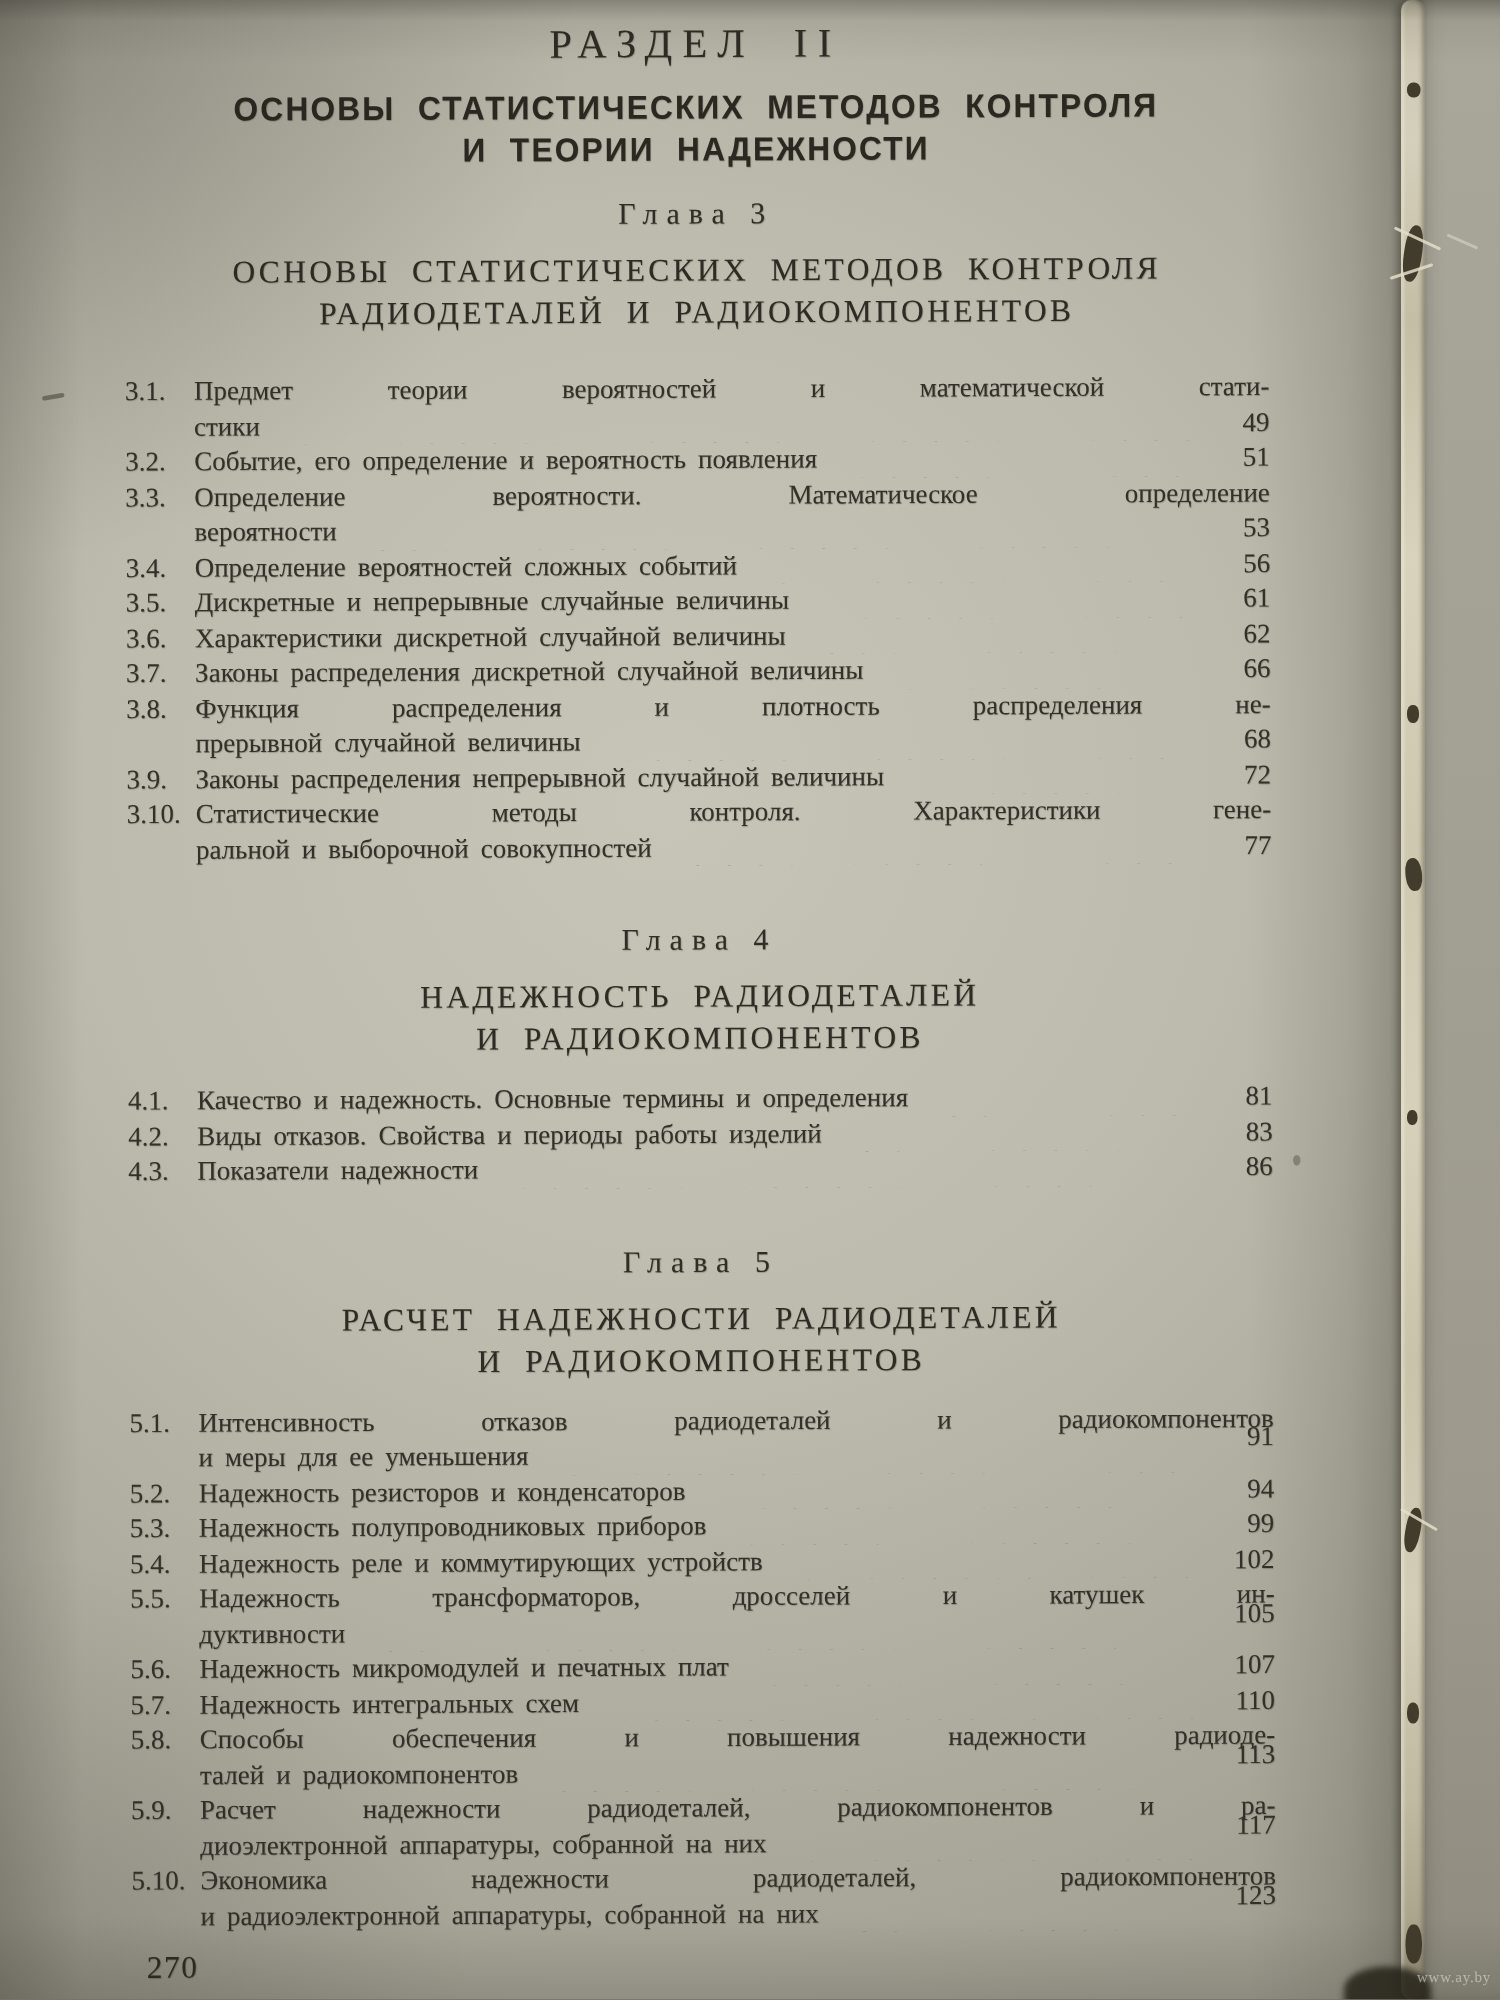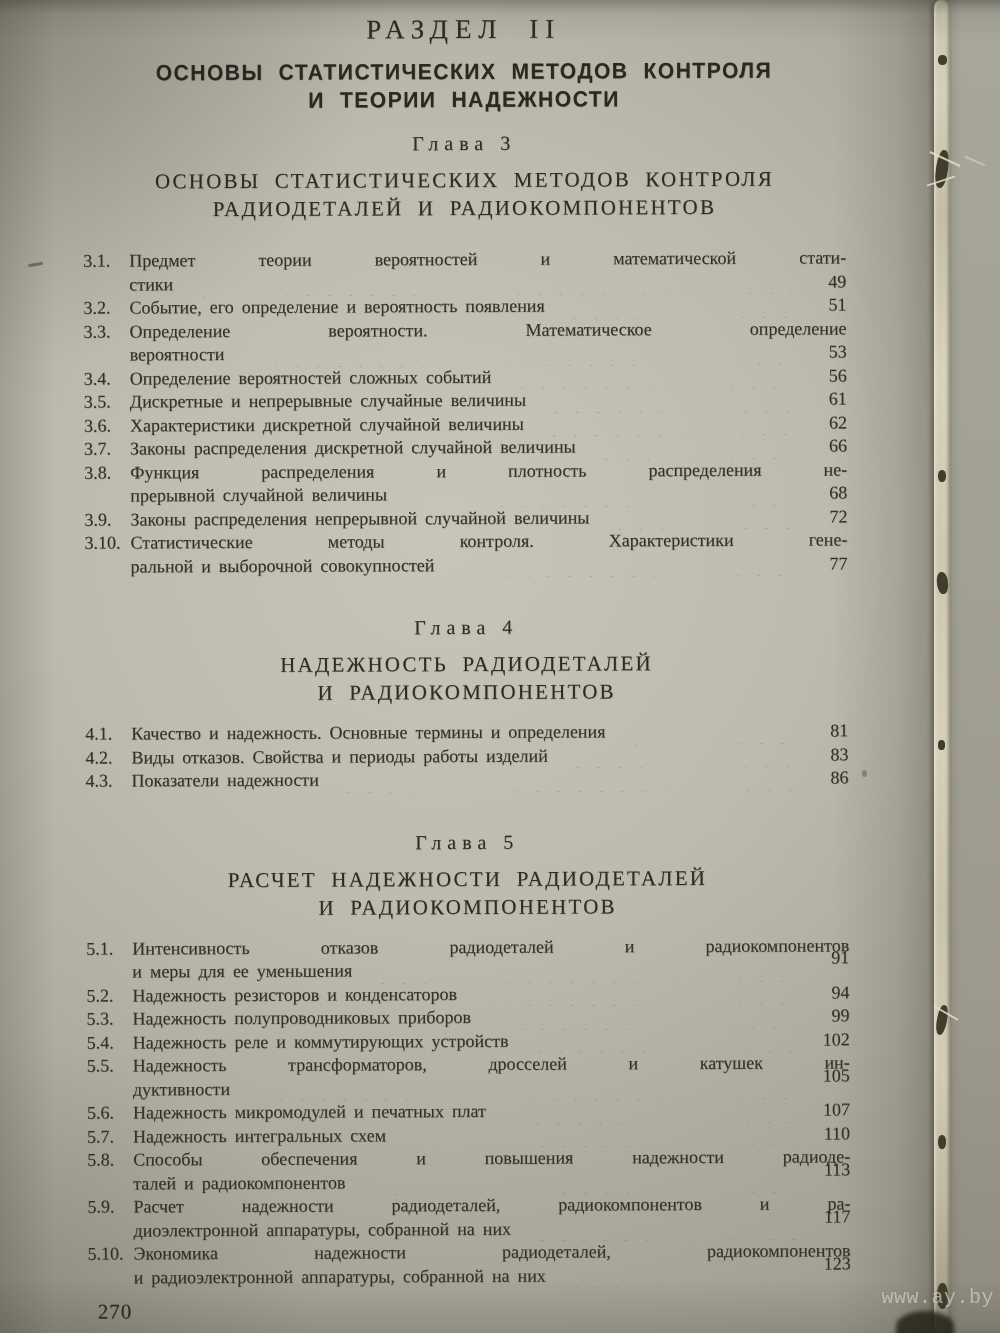--- a/index.html
+++ b/index.html
@@ -98,23 +98,23 @@
       linear-gradient(90deg, rgba(35,33,25,0.16) 0px, rgba(0,0,0,0) 55px),
       radial-gradient(55% 40% at 0% 0%, rgba(30,28,22,0.24), rgba(0,0,0,0) 70%),
       radial-gradient(45% 32% at 0% 100%, rgba(30,28,22,0.16), rgba(0,0,0,0) 70%);
   }
   .blemish { position:absolute; z-index:3; }
   .blemish.dash { left:28px; top:263px; width:15px; height:2.5px; background:rgba(70,64,52,0.55); transform:rotate(-10deg); border-radius:2px; }
   .blemish.fleck { left:862px; top:770px; width:5px; height:7px; background:rgba(70,64,52,0.4); border-radius:50%; }
   .blemish.hair { right:14px; top:160px; width:22px; height:1.5px; background:rgba(225,222,210,0.5); transform:rotate(24deg); }
 
   .watermark {
-    position:absolute; right:6px; bottom:24px; z-index:7;
-    font-family:Liberation Mono, monospace;
-    font-size:20px; letter-spacing:0.5px;
+    position:absolute; right:6px; bottom:9px; z-index:7;
+    font-family:Liberation Serif, serif;
+    font-size:10px; letter-spacing:0.5px;
     color:rgba(232,232,226,0.55);
     text-shadow:0 0 2px rgba(120,118,108,0.4);
   }
 </style>
 </head>
 <body>
 
 <div class="photo">
 
   <div class="gutter-shade"></div>

